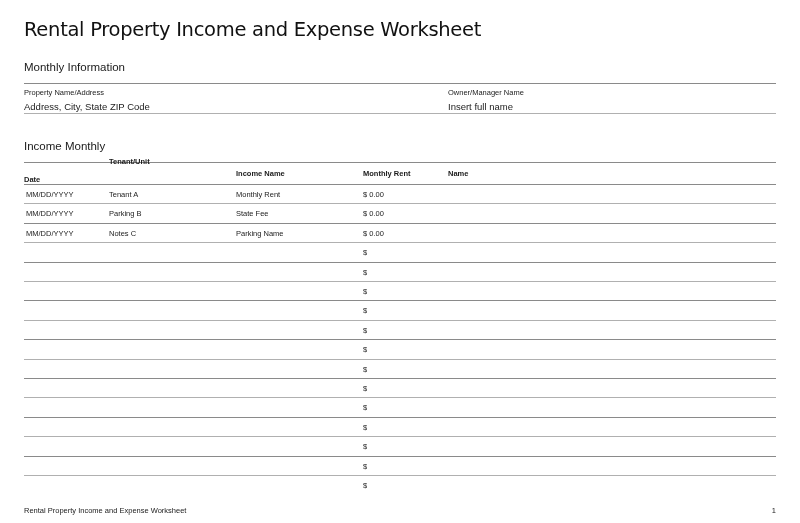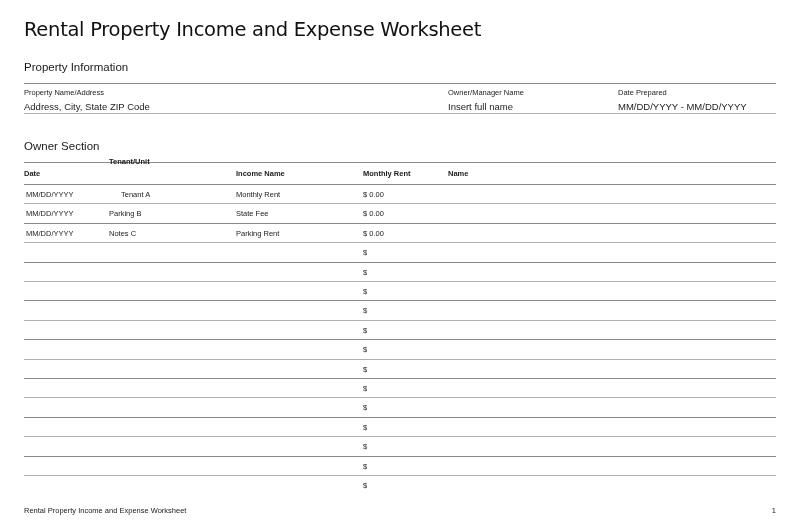--- a/index.html
+++ b/index.html
@@ -22,71 +22,67 @@
   .td { position: absolute; font-size: 7.5px; color: #222; }
   .footer-left { position: absolute; left: 0; top: 506px; font-size: 7.5px; color: #222; }
   .footer-right { position: absolute; right: 0; top: 506px; font-size: 7.5px; color: #222; }
 </style>
 </head>
 <body>
 
 <div class="page">
   <div class="title">Rental Property Income and Expense Worksheet</div>
 
-  <div class="section-h" style="top:61px;">Property Information</div>
+  <div class="section-h" style="top:61px;">Monthly Information</div>
   <div class="rule" style="top:83px;"></div>
 
   <div class="field" style="left:424px; top:88px;">
     <span class="lbl">Owner/Manager Name</span>
     <span class="val">Insert full name</span>
   </div>
   <div class="field" style="left:0; top:88px;">
     <span class="lbl">Property Name/Address</span>
     <span class="val">Address, City, State ZIP Code</span>
   </div>
-  <div class="field" style="left:594px; top:88px;">
-    <span class="lbl">Date Prepared</span>
-    <span class="val">MM/DD/YYYY - MM/DD/YYYY</span>
-  </div>
   <div class="rule light" style="top:113px;"></div>
 
-  <div class="section-h" style="top:140px;">Owner Section</div>
+  <div class="section-h" style="top:140px;">Income Monthly</div>
   <div class="rule" style="top:162px;"></div>
 
   <div>
     <div>
-      <span class="th" style="left:0; top:169px;text-align:right;">Date</span>
+      <span class="th" style="left:0; top:175px;text-align:right;">Date</span>
       <span class="th" style="left:85px; top:157px;">Tenant/Unit</span>
       <span class="th" style="left:212px; top:169px;">Income Name</span>
       <span class="th" style="left:339px; top:169px;">Monthly Rent</span>
       <span class="th" style="left:424px; top:169px;">Name</span>
     </div>
     <div class="rule" style="top:184px;"></div>
 
     <div id="rows">
         <div>
           <span class="td" style="left: 2px; top: 190px;">MM/DD/YYYY</span>
-          <span class="td" style="left: 97px; top: 190px; text-align: center;">Tenant A</span>
+          <span class="td" style="left: 85px; top: 190px; text-align: center;">Tenant A</span>
           <span class="td" style="left: 212px; top: 190px;">Monthly Rent</span>
           <span class="td" style="left: 339px; top: 190px;">$ 0.00</span>
           <span class="td" style="left: 424px; top: 190px;"></span>
           <div class="rule light" style="top: 203px;"></div>
         </div>
         <div>
           <span class="td" style="left: 2px; top: 209.4px;">MM/DD/YYYY</span>
           <span class="td" style="left: 85px; top: 209.4px;">Parking B</span>
           <span class="td" style="left: 212px; top: 209.4px;">State Fee</span>
           <span class="td" style="left: 339px; top: 209.4px;">$ 0.00</span>
           <span class="td" style="left: 424px; top: 209.4px;"></span>
           <div class="rule" style="top: 223px;"></div>
         </div>
         <div>
           <span class="td" style="left: 2px; top: 228.8px;">MM/DD/YYYY</span>
           <span class="td" style="left: 85px; top: 228.8px;">Notes C</span>
-          <span class="td" style="left: 212px; top: 228.8px;">Parking Rent</span>
+          <span class="td" style="left: 212px; top: 228.8px;">Parking Name</span>
           <span class="td" style="left: 339px; top: 228.8px;">$ 0.00</span>
           <span class="td" style="left: 424px; top: 228.8px;"></span>
           <div class="rule light" style="top: 242px;"></div>
         </div>
         <div>
           <span class="td" style="left: 2px; top: 248.2px;"></span>
           <span class="td" style="left: 85px; top: 248.2px;"></span>
           <span class="td" style="left: 212px; top: 248.2px;"></span>
           <span class="td" style="left: 339px; top: 248.2px;">$</span>
           <span class="td" style="left: 424px; top: 248.2px;"></span>

